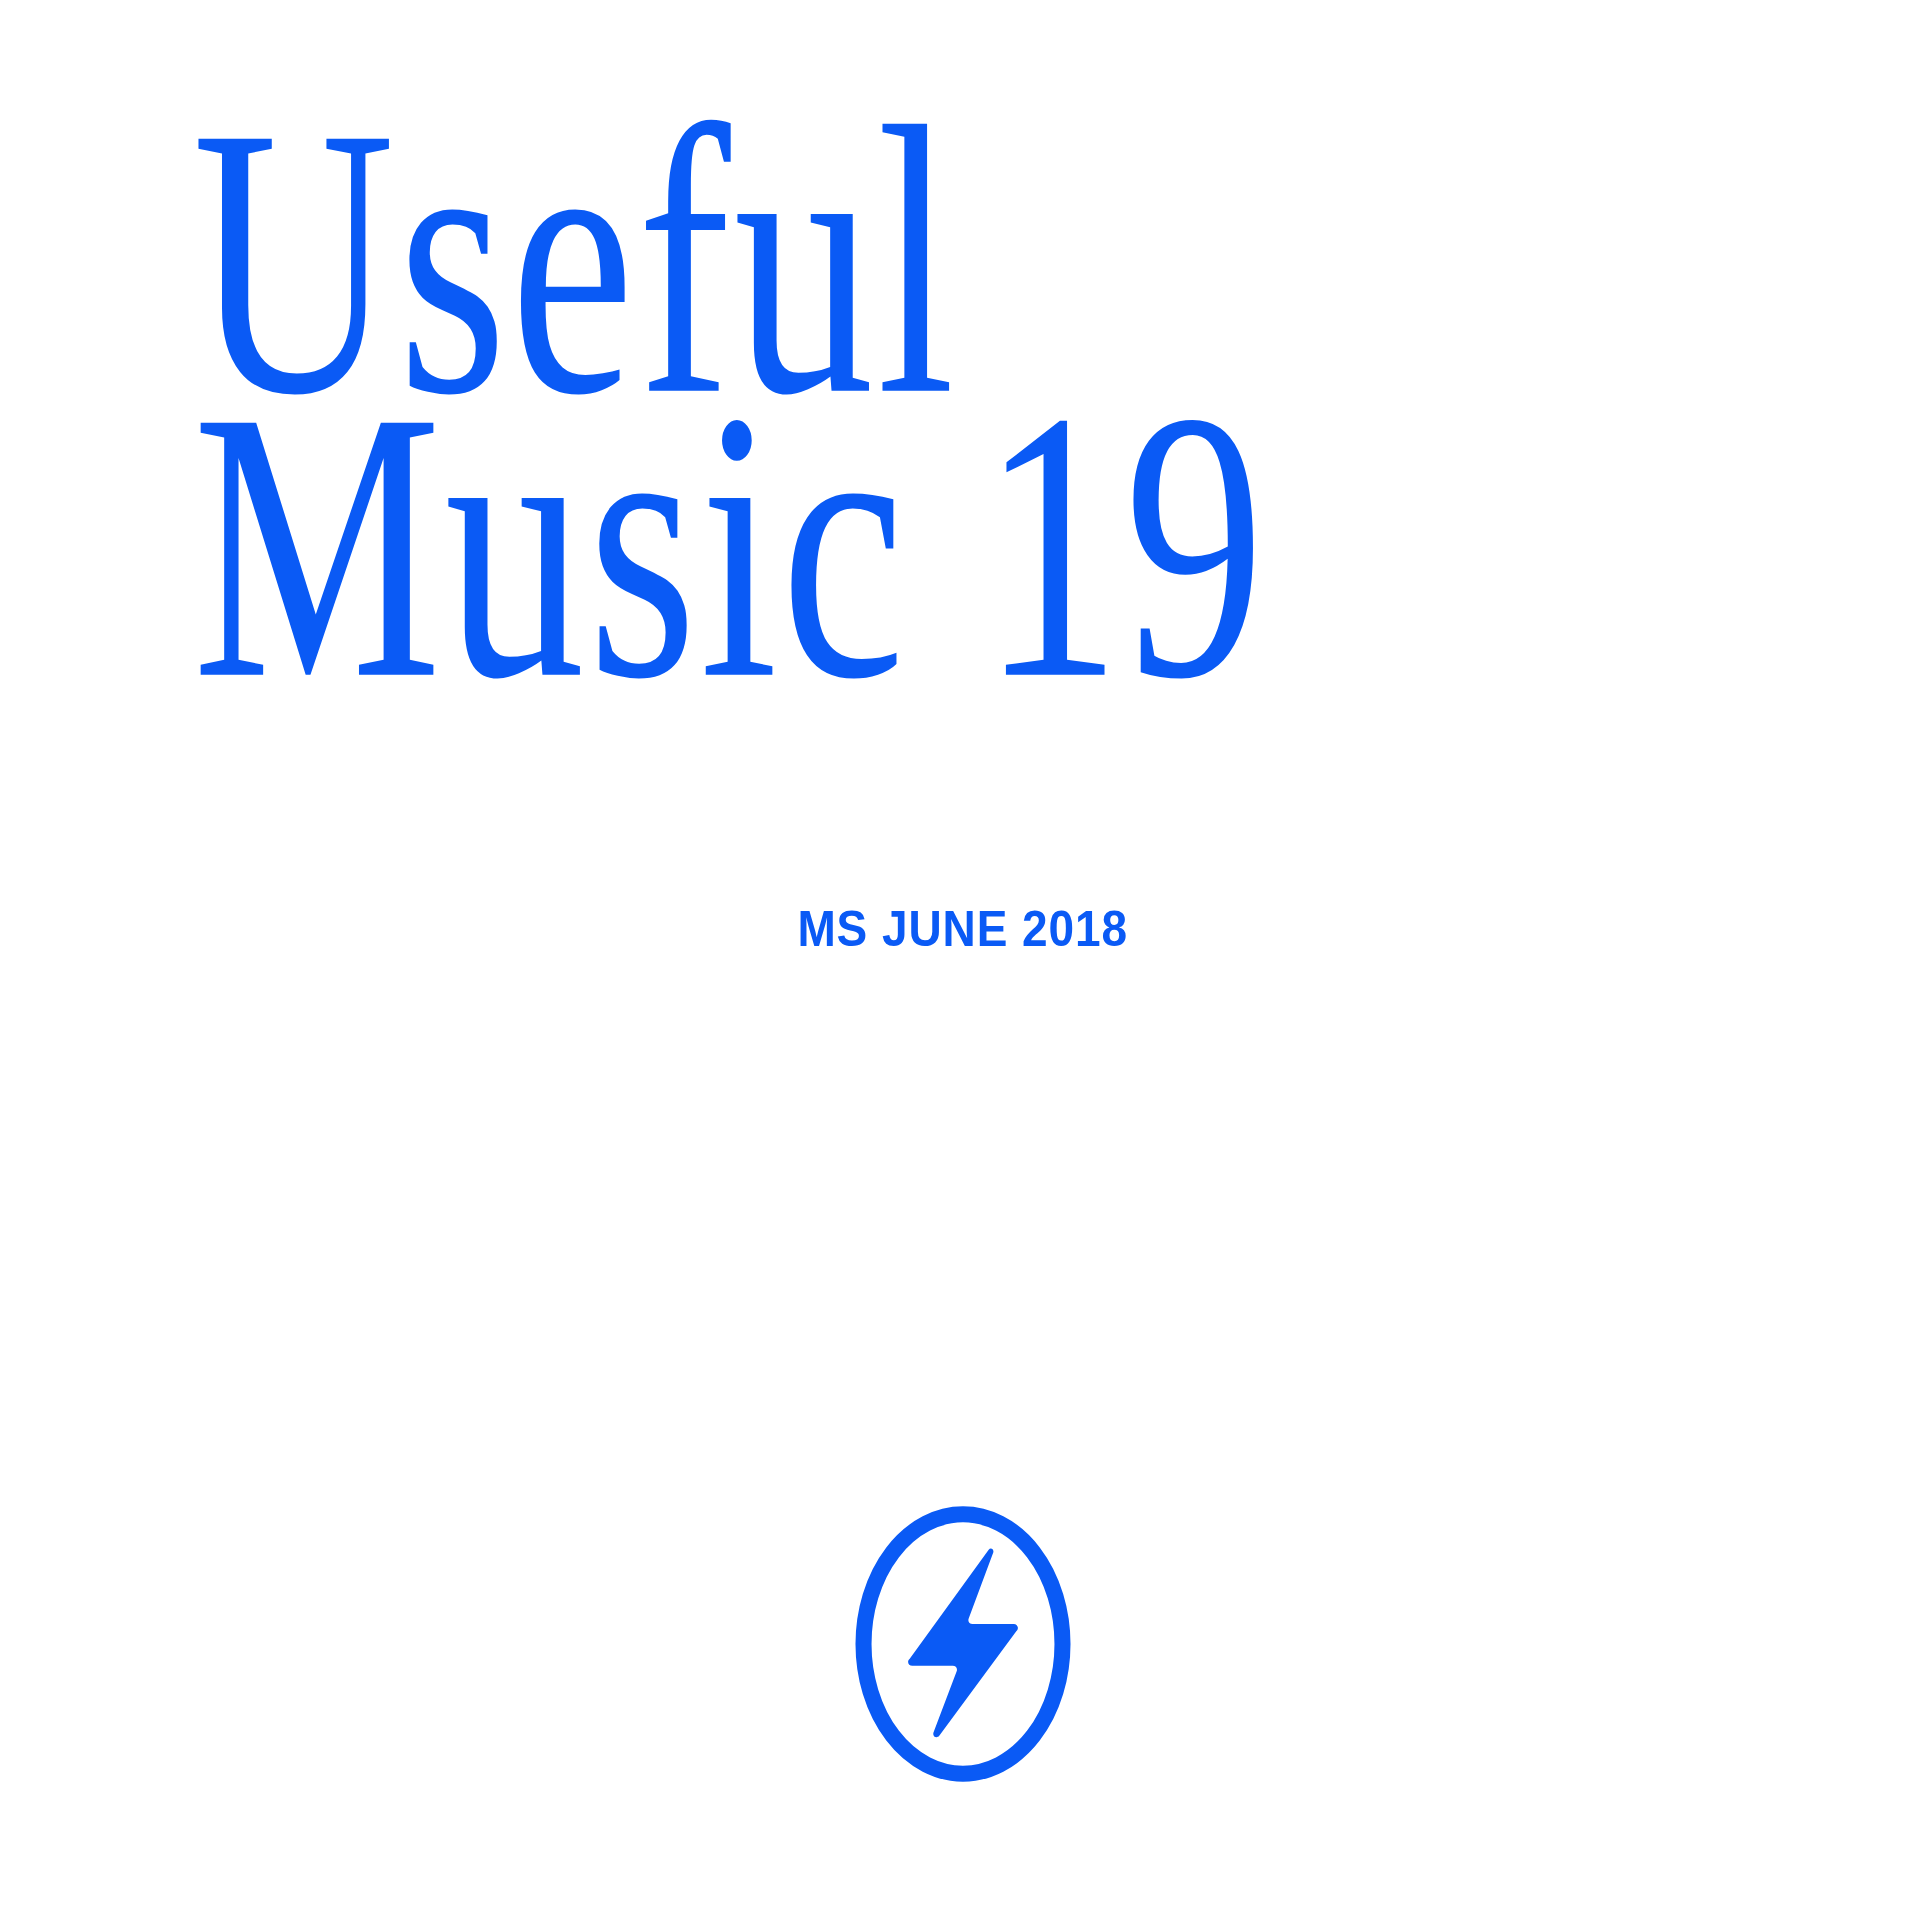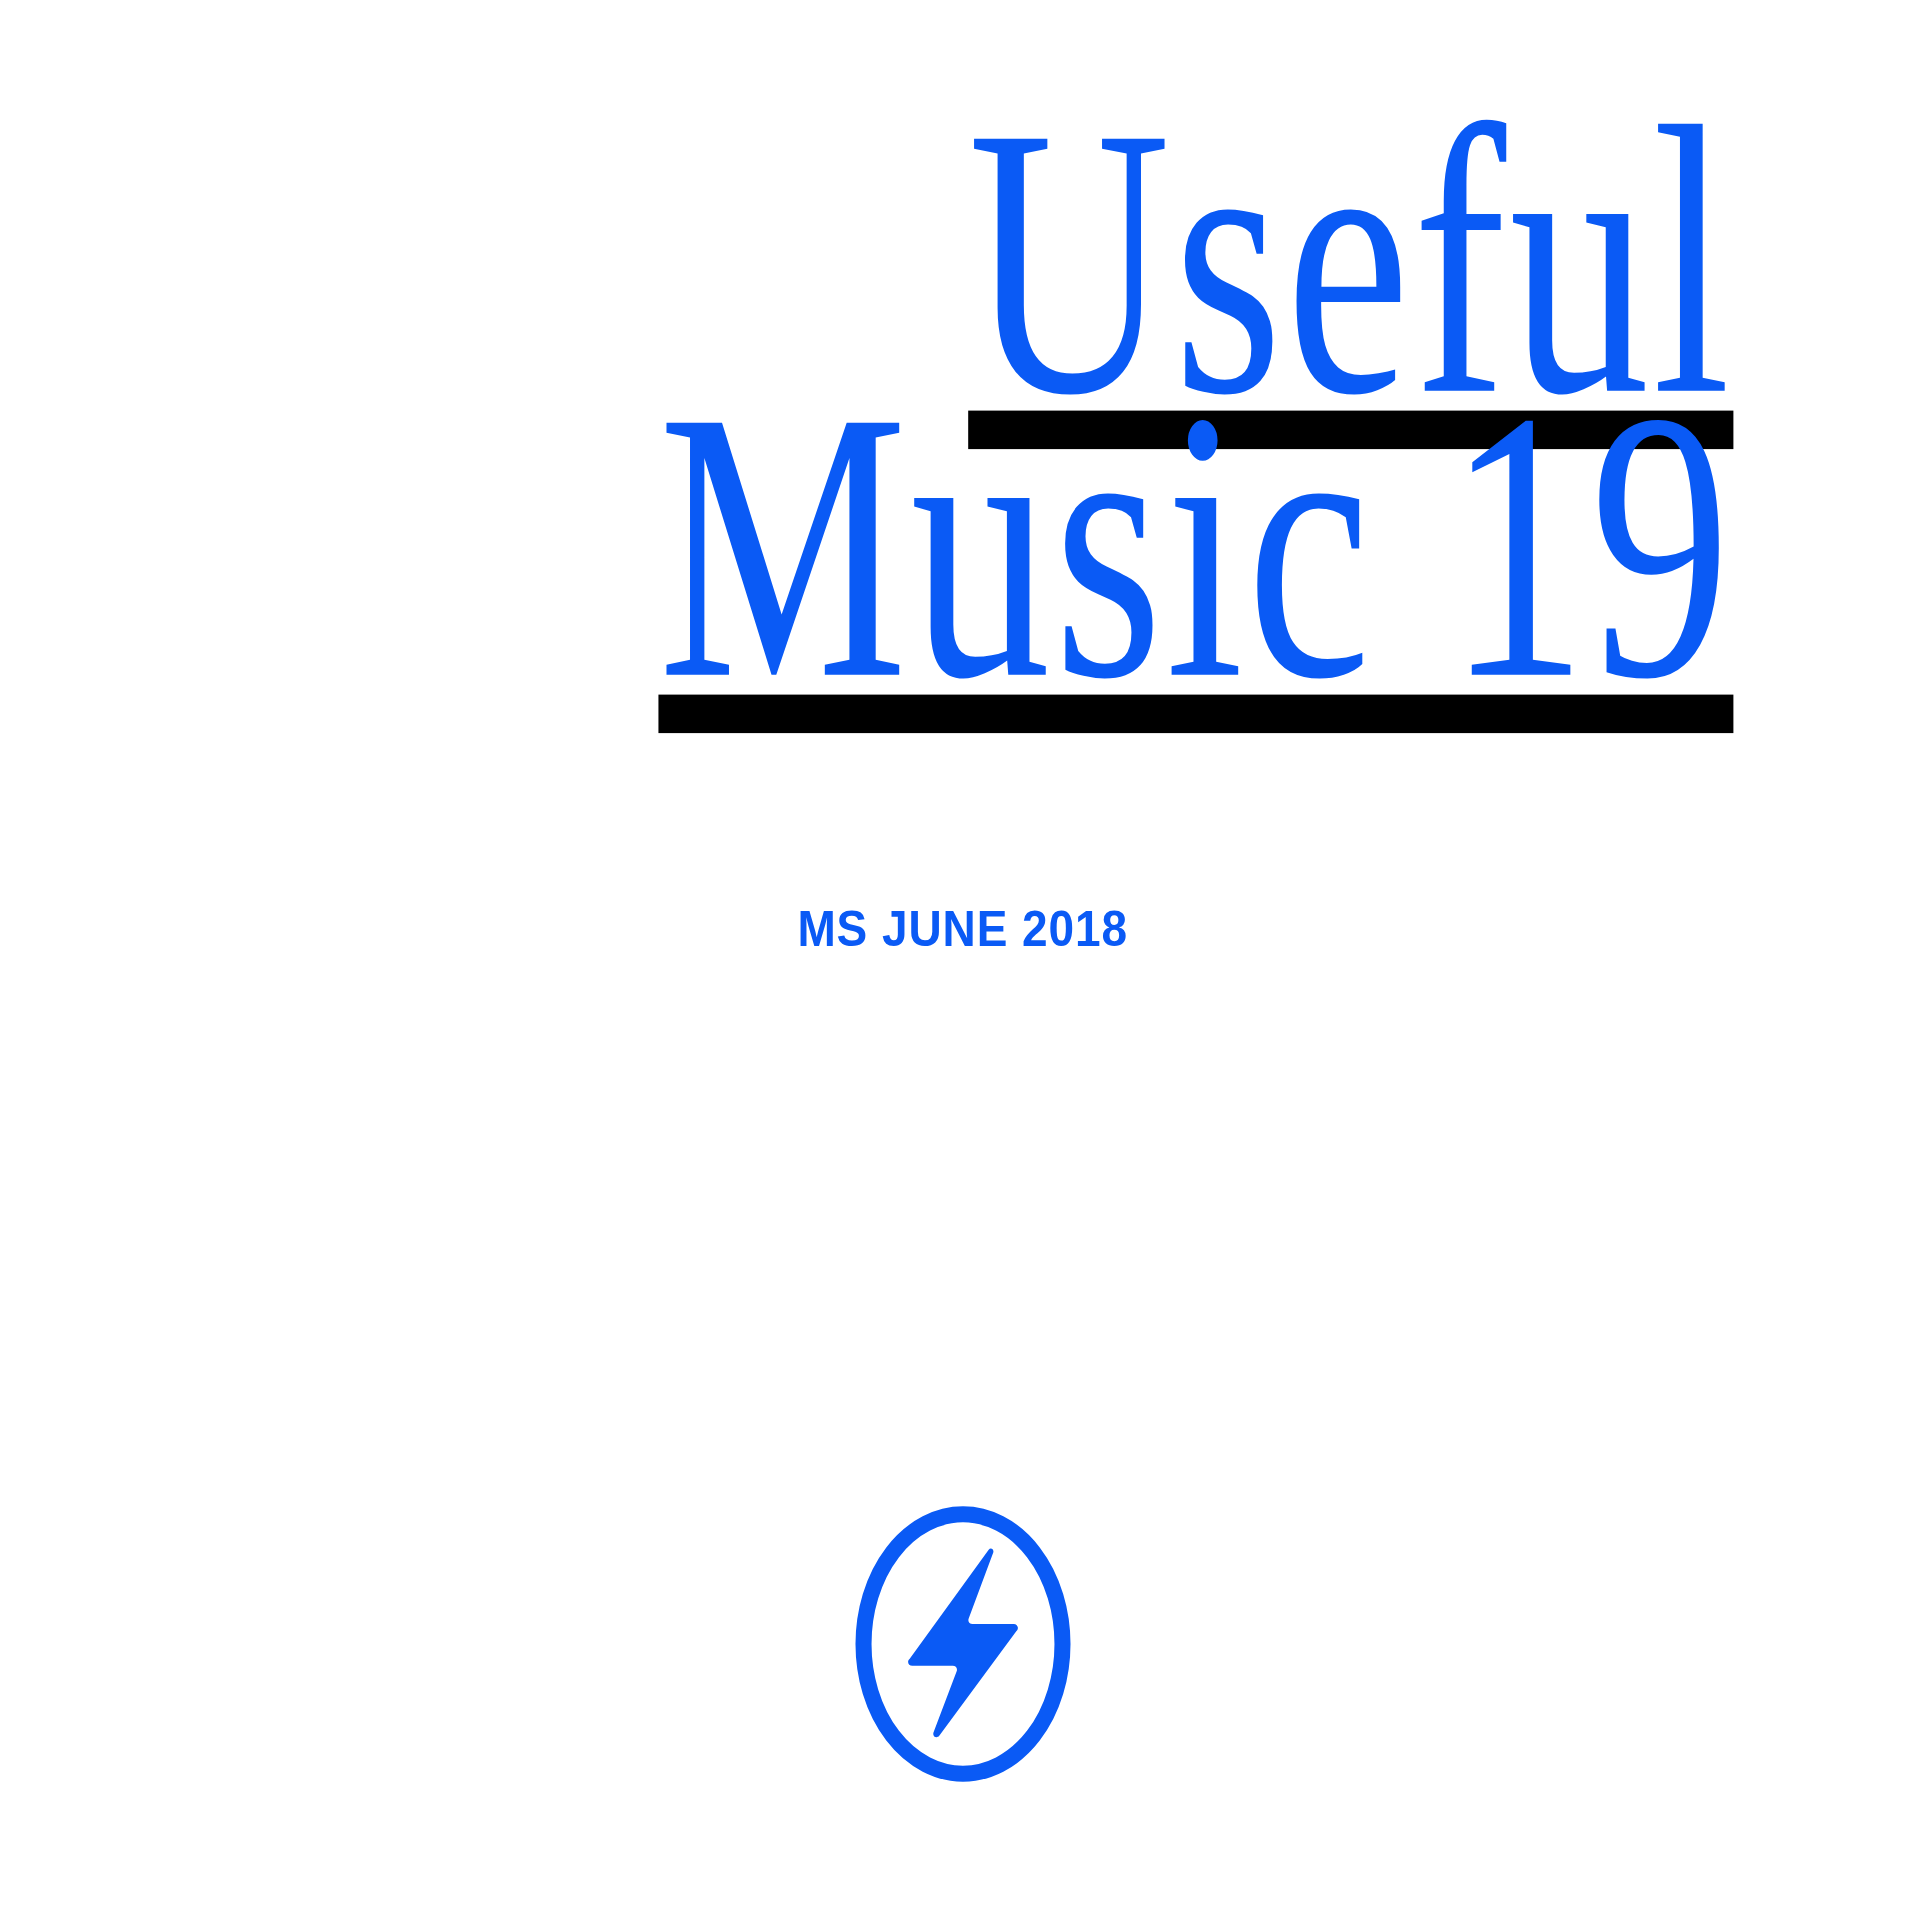--- a/index.html
+++ b/index.html
@@ -16,22 +16,21 @@
     overflow: hidden;
     font-family: "Liberation Sans", sans-serif;
   }
 
   
   .title-block {
     position: absolute;
     left: 0;
     top: 96px;
     width: 1926px;
-    text-align: right;
-    text-decoration: underline;
+    text-align: left;
   }
 
   .title-line {
     display: block;
     color: #0a5af5;
     font-family: "Liberation Serif", "DejaVu Serif", serif;
     font-weight: 400;
     font-style: normal;
     line-height: 0.86;
     white-space: nowrap;

